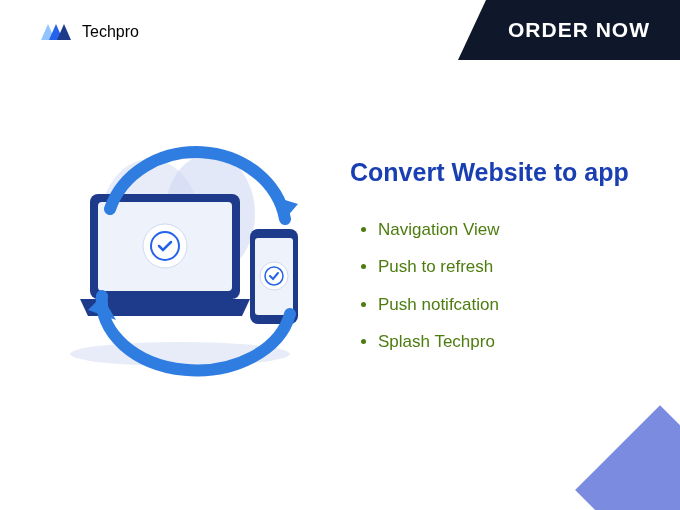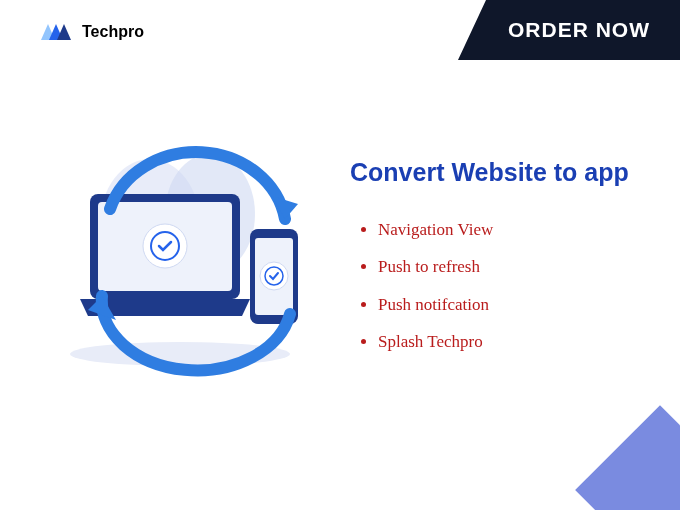--- a/index.html
+++ b/index.html
@@ -20,21 +20,21 @@
     .logo-group {
       display: flex;
       align-items: center;
       gap: 8px;
     }
     .logo-icon {
       display: flex;
       align-items: center;
     }
     .brand-name {
-      font-weight: bold;
+      font-weight: normal;
       font-size: 16px;
       color: #000;
     }
     .cta-wrap {
       position: absolute;
       top: 0;
       right: 0;
     }
     .cta-banner {
       background: #0f172a;
@@ -62,22 +62,21 @@
     }
     .heading {
       color: #1a3fb3;
       font-size: 25px;
       font-weight: bold;
       margin-bottom: 24px;
     }
     .features {
       list-style: disc;
       padding-left: 28px;
-      color: #b91c1c;
-      font-family: Liberation Serif, serif;
+      color: #4d7c0f;
     }
     .features li {
       font-size: 17px;
       line-height: 2.2;
     }
     .corner-accent {
       position: absolute;
       bottom: -40px;
       right: -40px;
       width: 120px;

